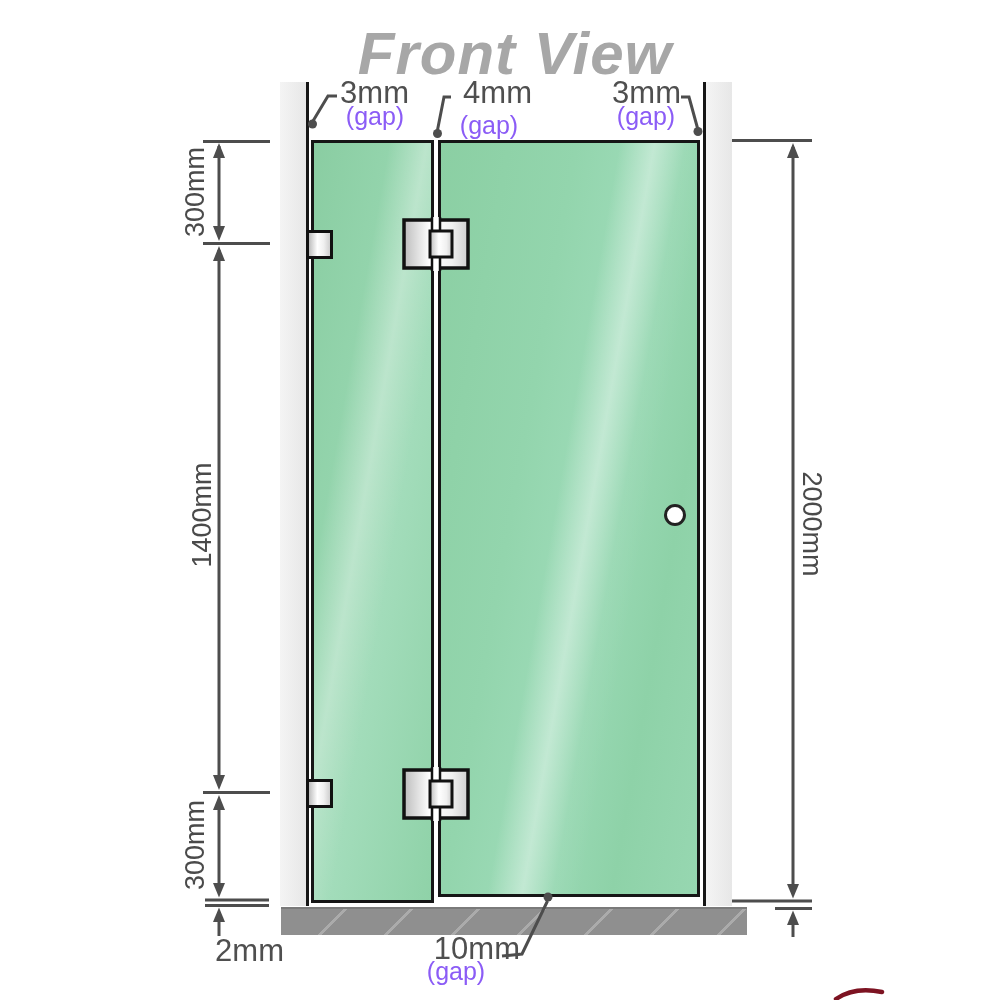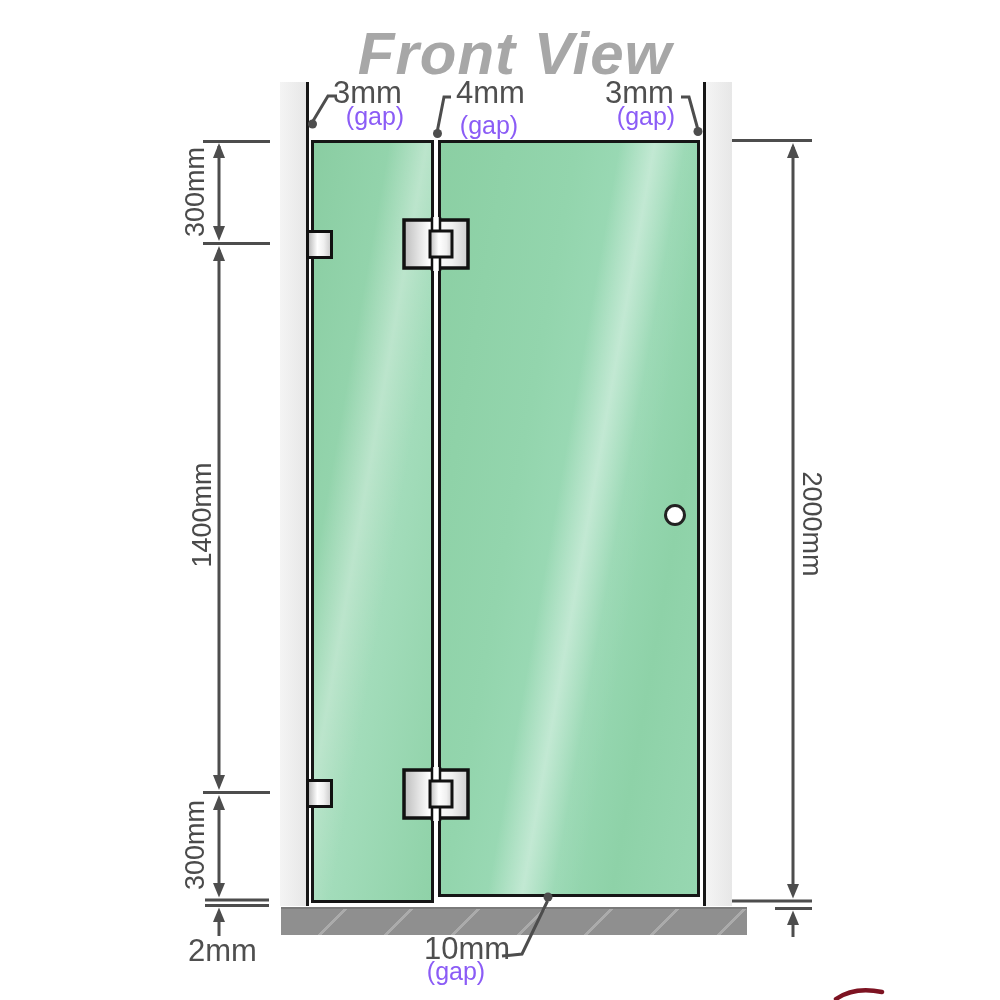--- a/index.html
+++ b/index.html
@@ -45,21 +45,21 @@
   .bracket-bottom{left:306px;top:779px;}
   .hinge{position:absolute;width:68px;height:54px;}
   .hinge-top{left:402px;top:217px;}
   .hinge-bottom{left:402px;top:767px;}
   .dims{position:absolute;left:0;top:0;pointer-events:none;}
   .dim-label{
     position:absolute;color:#4a4a4a;font-size:27px;line-height:28px;text-align:center;white-space:nowrap;
   }
   .rot-ccw{transform:rotate(-90deg);transform-origin:center center;}
   .rot-cw{transform:rotate(90deg);transform-origin:center center;}
-  .gap-value{position:absolute;color:#4f4f4f;font-size:31px;line-height:30px;text-align:left;white-space:nowrap;}
+  .gap-value{position:absolute;color:#4f4f4f;font-size:31px;line-height:30px;text-align:right;white-space:nowrap;}
   .gap-note{position:absolute;color:#8b5cf6;font-size:25px;line-height:25px;text-align:center;white-space:nowrap;}
   .red-mark{position:absolute;left:833px;top:984px;}
 </style>
 </head>
 <body>
 
 <div class="canvas">
 
   <div class="title">Front View</div>
 
@@ -155,21 +155,21 @@
 
   <div class="gap-value" style="left:333px;top:78px;width:76px;">3mm</div>
   <div class="gap-note" style="left:333px;top:104px;width:84px;">(gap)</div>
   <div class="gap-value" style="left:456px;top:78px;width:76px;">4mm</div>
   <div class="gap-note" style="left:447px;top:113px;width:84px;">(gap)</div>
   <div class="gap-value" style="left:605px;top:78px;width:76px;">3mm</div>
   <div class="gap-note" style="left:604px;top:104px;width:84px;">(gap)</div>
 
   <div class="gap-value" style="left:424px;top:934px;width:96px;">10mm</div>
   <div class="gap-note" style="left:412px;top:959px;width:88px;">(gap)</div>
-  <div class="gap-value" style="left:188px;top:936px;width:84px;">2mm</div>
+  <div class="gap-value" style="left:200px;top:936px;width:84px;">2mm</div>
 
   <div class="dim-label rot-ccw" style="left:135px;top:178px;width:120px;">300mm</div>
   <div class="dim-label rot-ccw" style="left:132px;top:501px;width:140px;">1400mm</div>
   <div class="dim-label rot-ccw" style="left:135px;top:831px;width:120px;">300mm</div>
   <div class="dim-label rot-cw" style="left:742px;top:510px;width:140px;">2000mm</div>
 
   <svg class="red-mark" width="52" height="16" viewBox="0 0 52 16">
     <path d="M3 15 C 16 6 30 4 49 8" stroke="#7d1322" stroke-width="4.5" fill="none" stroke-linecap="round"></path>
   </svg>
 

